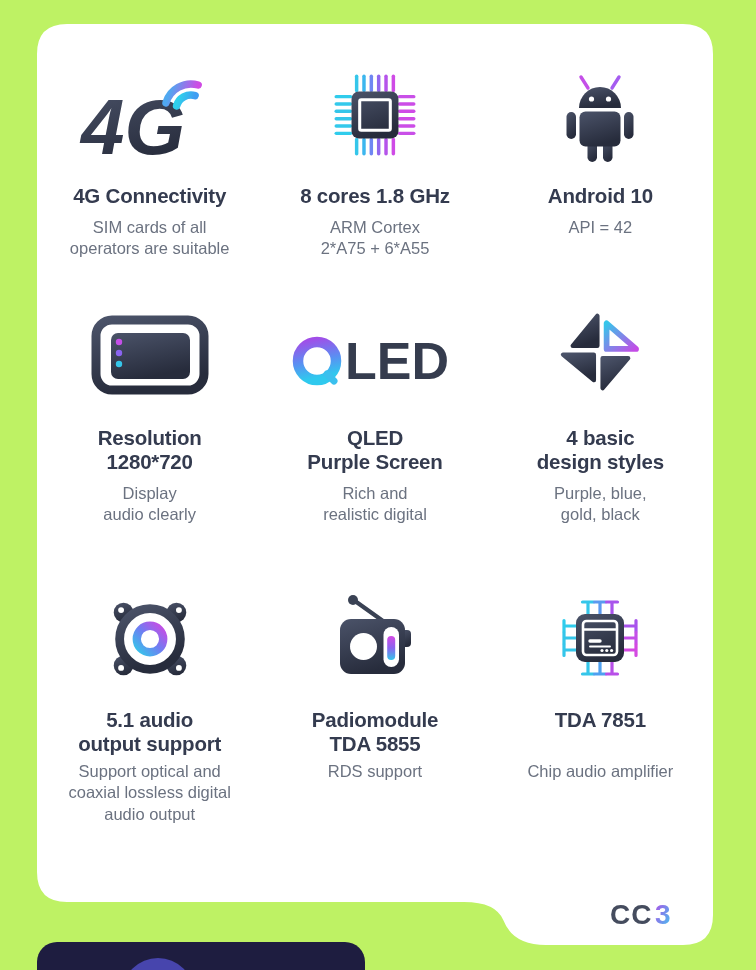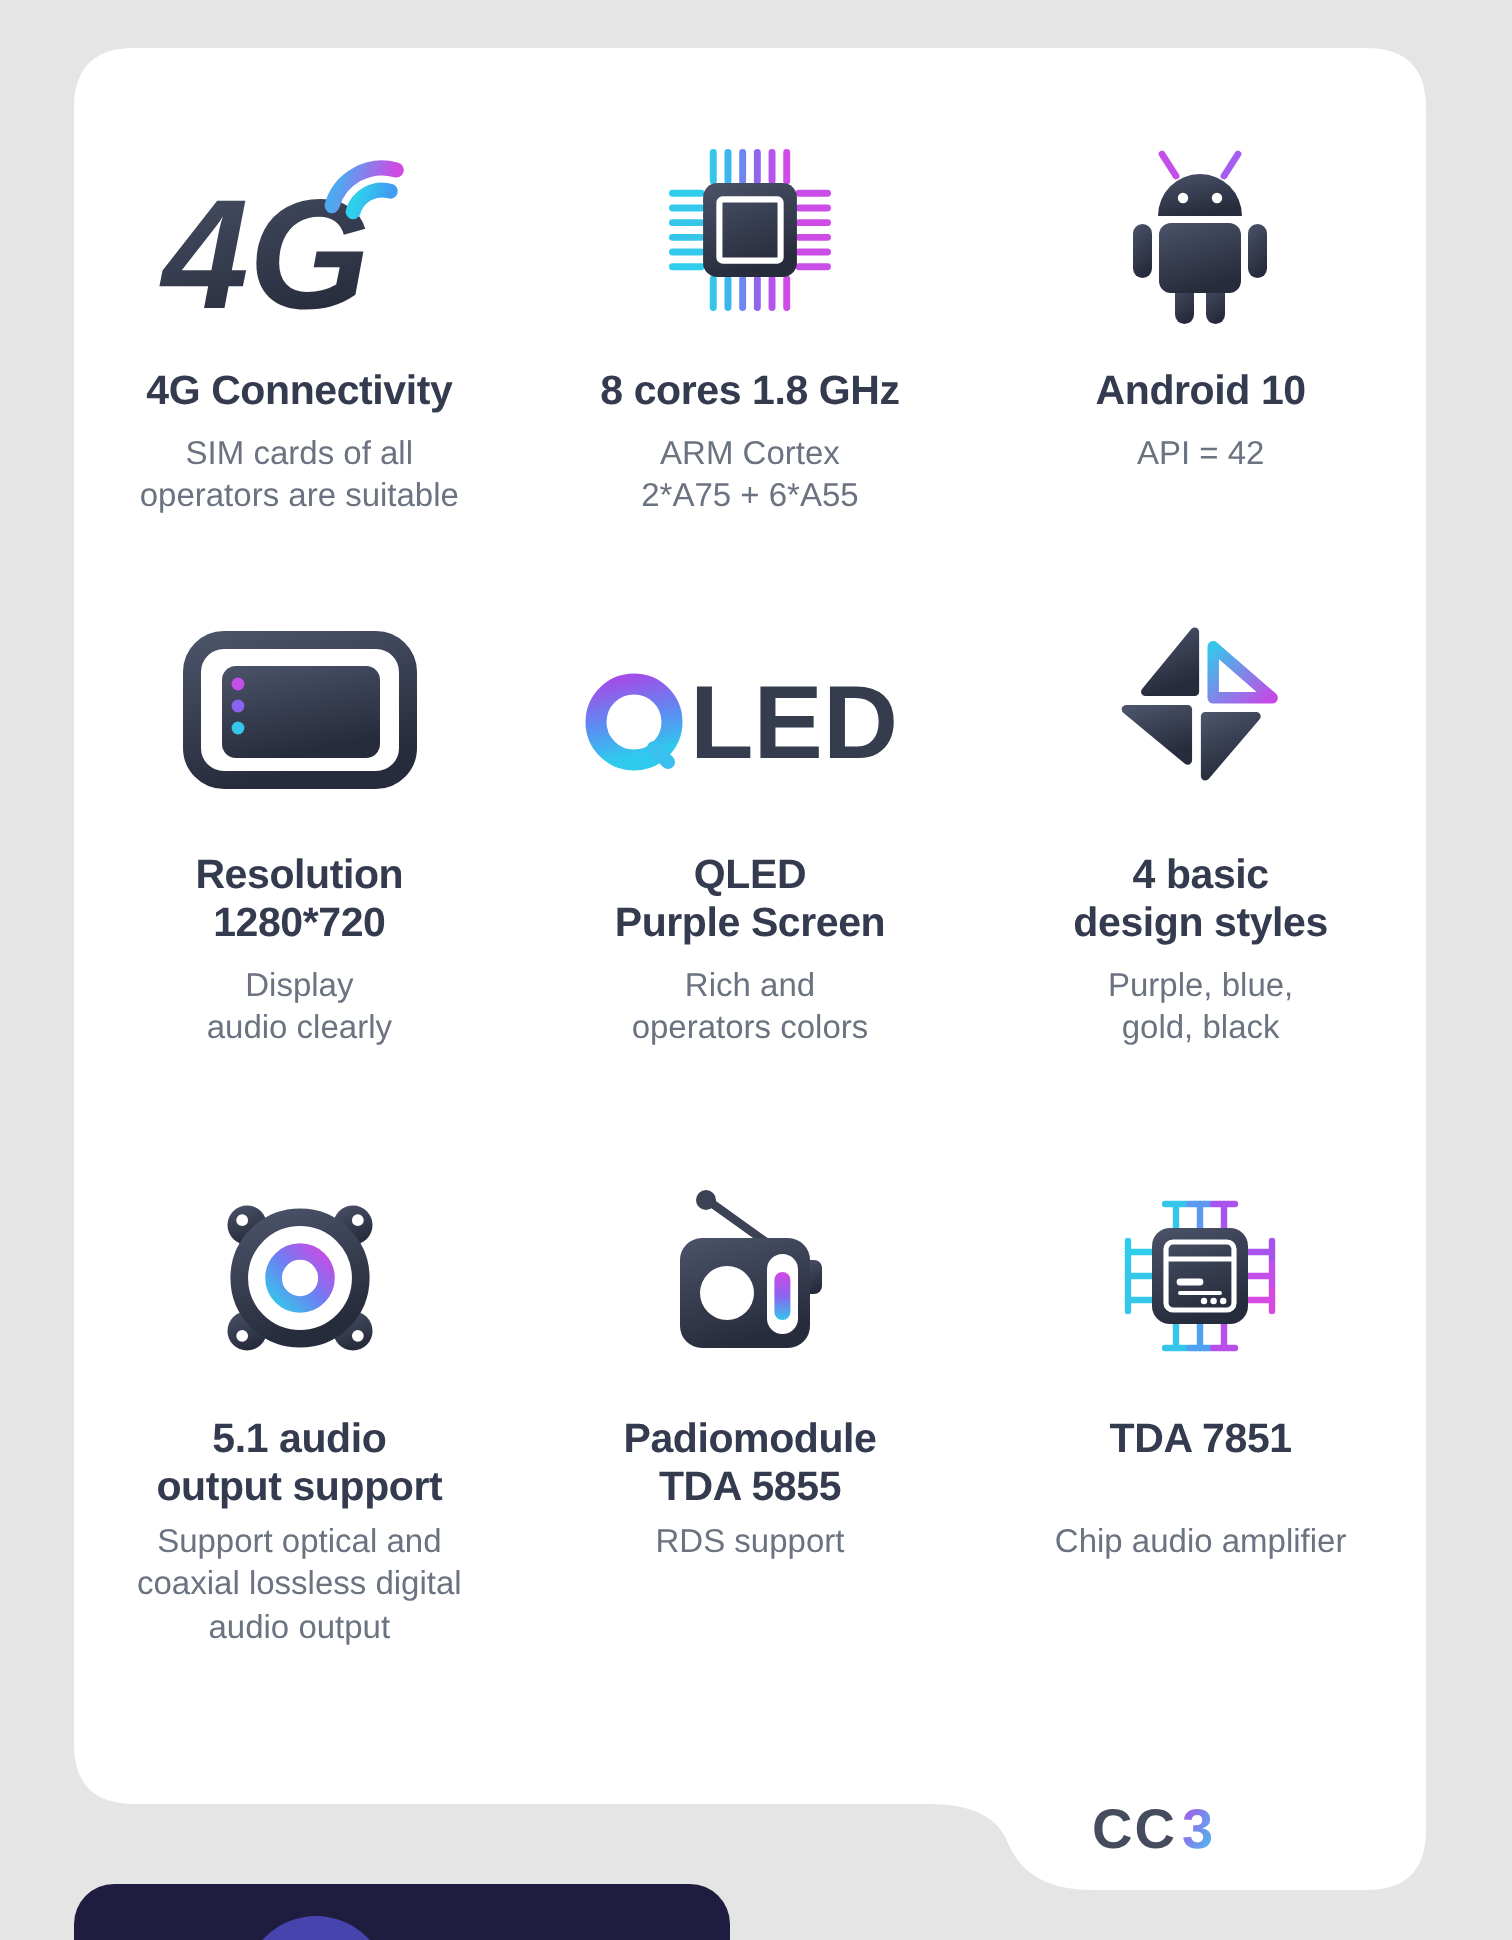--- a/index.html
+++ b/index.html
@@ -1,19 +1,19 @@
 <!DOCTYPE html>
 <html><head>
 <meta charset="utf-8">
 <style>
   * { margin:0; padding:0; box-sizing:border-box; }
   html,body { background:#0b0a22; }
   .stage {
     position:relative; width:756px; height:970px; overflow:hidden;
-    background:#e5e5e5;
+    background:#bef264;
     font-family:"Liberation Sans", sans-serif;
   }
   .card-shape { position:absolute; left:0; top:0; }
   .grid {
     position:absolute; left:37px; top:24px; width:676px;
     display:grid; grid-template-columns:1fr 1fr 1fr;
     grid-template-rows:262px 270px auto;
   }
   .cell { display:flex; flex-direction:column; align-items:center; text-align:center; }
   .icon-box { display:flex; align-items:flex-end; justify-content:center; }
@@ -25,21 +25,21 @@
     line-height:1.17; letter-spacing:-0.2px; white-space:pre-line;
   }
   .r2 .title { margin-top:30px; }
   .r3 .title { margin-top:20px; min-height:50px; }
   .subtitle {
     margin-top:9px; font-size:16.5px; color:#6b7280;
     line-height:1.3; white-space:pre-line;
   }
   .r3 .subtitle { margin-top:3px; }
   .qled-m { margin-bottom:6px; }
-  .logo-box { position:absolute; left:544px; top:900px; }
+  .logo-box { position:absolute; left:608px; top:900px; }
   .next-card {
     position:absolute; left:37px; top:942px; width:328px; height:28px;
     background:#1e1d40; border-radius:20px 20px 0 0; overflow:hidden;
   }
   .next-card-circle {
     position:absolute; left:85px; top:16px; width:72px; height:72px;
     border-radius:50%; background:#4745ad;
   }
   .defs-holder { position:absolute; width:0; height:0; }
 </style>
@@ -191,21 +191,21 @@
       <div class="icon-box">
         <svg class="qled-m" width="172" height="60" viewBox="0 0 172 60">
           <circle cx="28" cy="31" r="19" fill="none" stroke="url(#gpc)" stroke-width="10.5"></circle>
           <path d="M 38 44 L 45 51" stroke="#3ac0ee" stroke-width="7" stroke-linecap="round"></path>
           <text x="56" y="49" font-size="52" font-weight="bold" font-family="Liberation Sans, sans-serif" fill="#353c4e" letter-spacing="0">LED</text>
         </svg>
       </div>
       <div class="title">QLED
 Purple Screen</div>
       <div class="subtitle">Rich and
-operators colors</div>
+realistic digital</div>
     </div>
 
     <div class="cell r2">
       <div class="icon-box">
         <svg width="88" height="88" viewBox="0 0 100 100">
           <g fill="url(#gdark)" stroke="url(#gdark)" stroke-width="5" stroke-linejoin="round">
             <path d="M47 9 L47 43 L19 43 Z"></path>
             <path d="M8 53 L43 53 L43 82 Z"></path>
             <path d="M53 91 L53 57 L82 57 Z"></path>
           </g>

